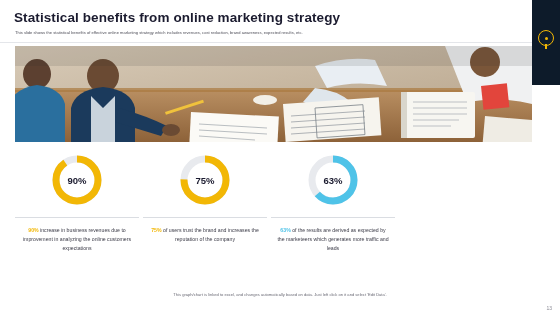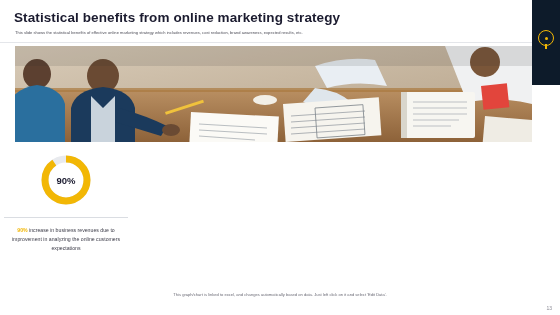--- a/index.html
+++ b/index.html
@@ -64,21 +64,21 @@
     position:absolute;
     left:15px; top:46px;
     width:517px; height:96px;
     overflow:hidden;
     background:#c9b49b;
   }
   .photo svg { display:block; }
   
   .cards {
     position:absolute;
-    left:4px; top:152px;
+    left:15px; top:152px;
     width:517px; height:130px;
     display:flex;
     gap:4px;
   }
   .card {
     width:124px;
     display:flex;
     flex-direction:column;
     align-items:center;
   }
@@ -224,20 +224,42 @@
           <circle cx="28" cy="28" r="21" fill="none" stroke="#e8eaee" stroke-width="7"></circle>
           <circle cx="28" cy="28" r="21" fill="none" stroke="#f2b705" stroke-width="7" stroke-dasharray="118.75 13.19" stroke-dashoffset="0" transform="rotate(-90 28 28)"></circle>
         </svg>
         <div class="donut-label">90%</div>
       </div>
       <div class="divider"></div>
       <div class="desc"><span class="hl" style="color:#f2b705">90%</span><span> increase in business revenues due to improvement in analyzing the online customers expectations</span></div>
     </div>
 
 
-
+    <div class="card">
+      <div class="donut-wrap">
+        <svg width="56" height="56" viewBox="0 0 56 56">
+          <circle cx="28" cy="28" r="21" fill="none" stroke="#e8eaee" stroke-width="7"></circle>
+          <circle cx="28" cy="28" r="21" fill="none" stroke="#f2b705" stroke-width="7" stroke-dasharray="98.96 32.99" stroke-dashoffset="0" transform="rotate(-90 28 28)"></circle>
+        </svg>
+        <div class="donut-label">75%</div>
+      </div>
+      <div class="divider"></div>
+      <div class="desc"><span class="hl" style="color:#f2b705">75%</span><span> of users trust the brand and increases the reputation of the company</span></div>
+    </div>
+
+    <div class="card">
+      <div class="donut-wrap">
+        <svg width="56" height="56" viewBox="0 0 56 56">
+          <circle cx="28" cy="28" r="21" fill="none" stroke="#e8eaee" stroke-width="7"></circle>
+          <circle cx="28" cy="28" r="21" fill="none" stroke="#4fc3e8" stroke-width="7" stroke-dasharray="83.12 48.82" stroke-dashoffset="0" transform="rotate(-90 28 28)"></circle>
+        </svg>
+        <div class="donut-label">63%</div>
+      </div>
+      <div class="divider"></div>
+      <div class="desc"><span class="hl" style="color:#4fc3e8">63%</span><span> of the results are derived as expected by the marketeers which generates more traffic and leads</span></div>
+    </div>
 
   </div>
 
   <div class="footer">This graph/chart is linked to excel, and changes automatically based on data. Just left click on it and select 'Edit Data'.</div>
   <div class="pagenum">13</div>
 
 </div>
 
 </body></html>

